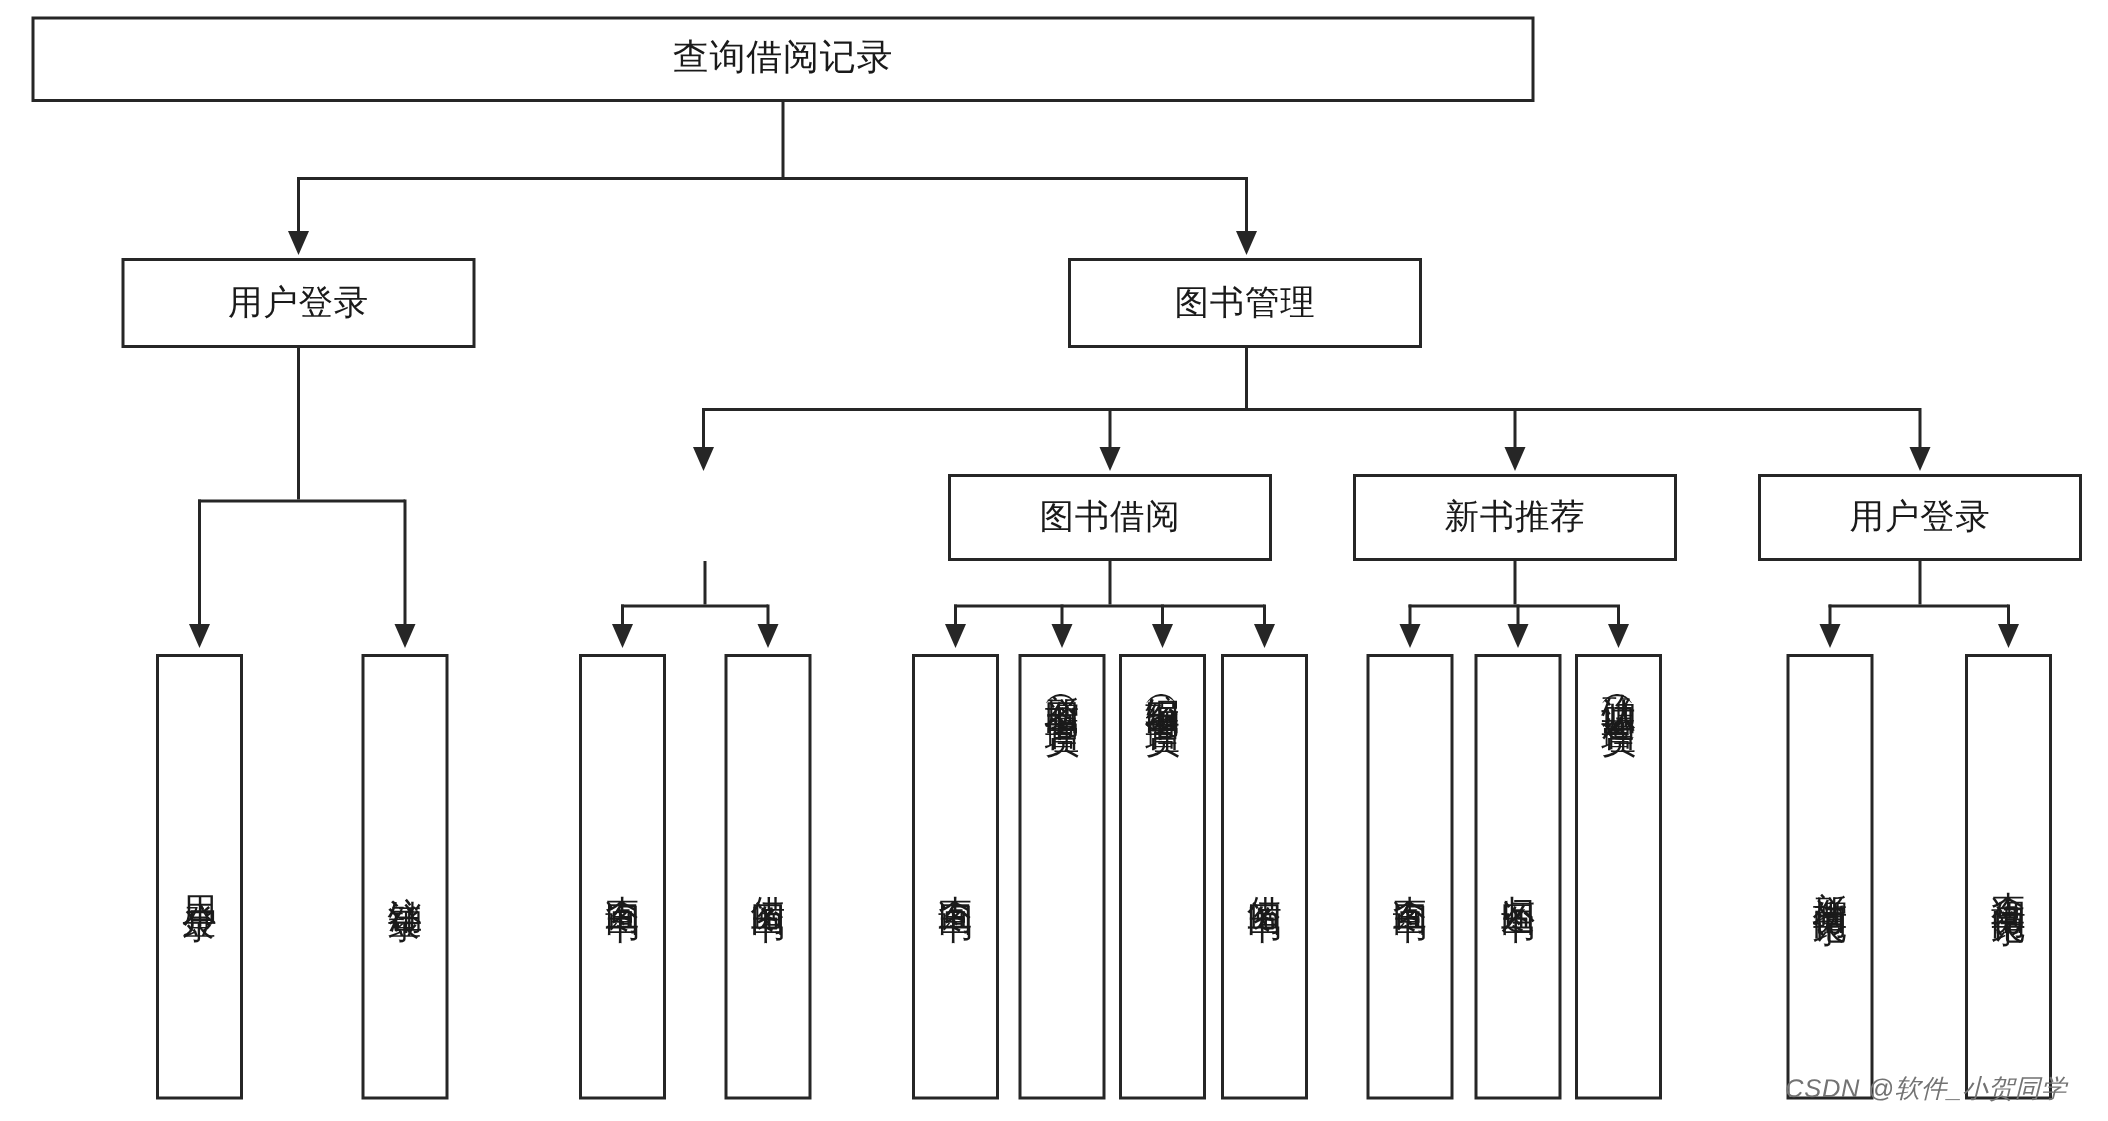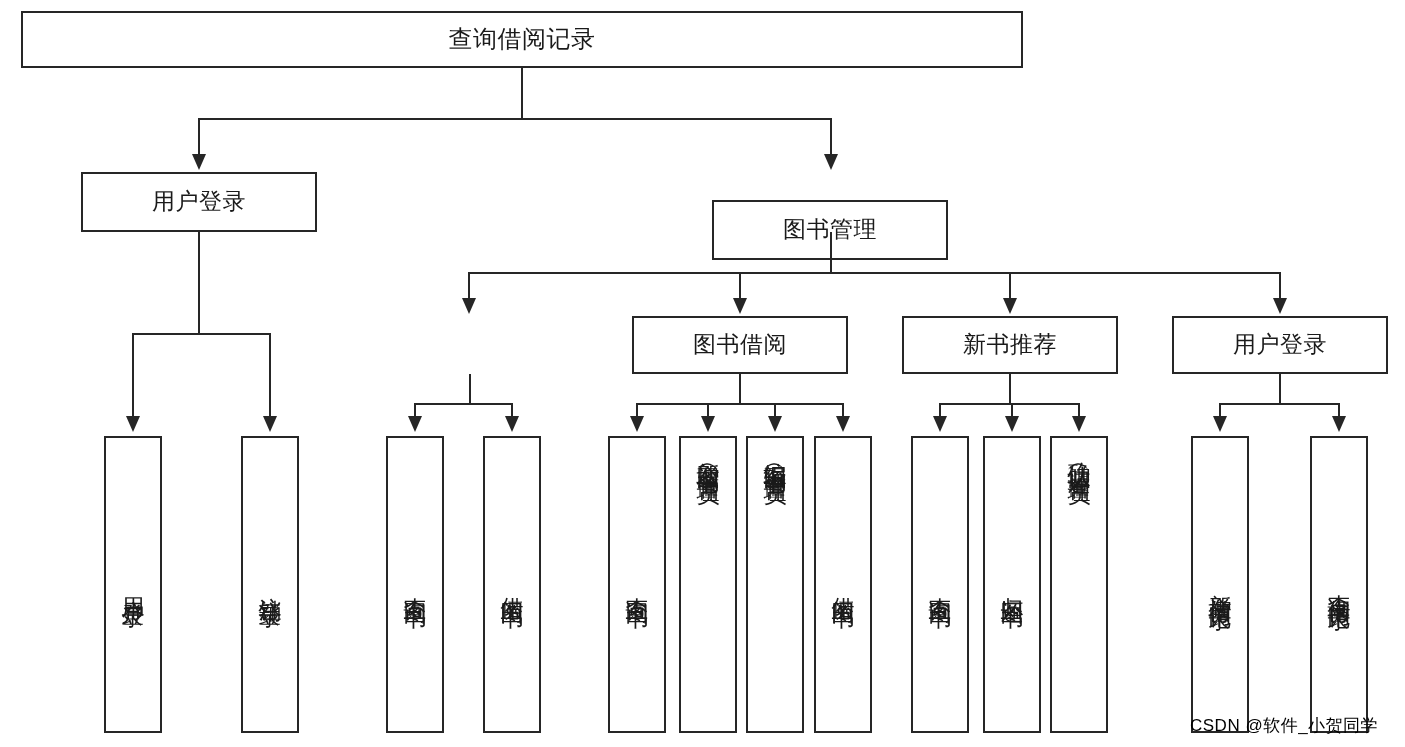--- a/index.html
+++ b/index.html
@@ -77,38 +77,39 @@
     height: 0;
     border-left: 7px solid transparent;
     border-right: 7px solid transparent;
     border-top: 16px solid #262626;
   }
 
   
   .watermark {
     position: absolute;
     font-size: 17px;
-    color: #000000;
+    color: #737373;
     white-space: nowrap;
     letter-spacing: 0.5px;
+    font-style: italic;
   }
 </style>
 </head>
 <body>
 
 <div id="canvas">
 
   <div class="node h root" style="left:21px; top:11px; width:1002px; height:57px;">
     <span class="label">查询借阅记录</span>
   </div>
 
   <div class="node h" style="left:81px; top:172px; width:236px; height:60px;">
     <span class="label">用户登录</span>
   </div>
-  <div class="node h" style="left:712px; top:172px; width:236px; height:60px;margin-top:28px;">
+  <div class="node h" style="left:712px; top:172px; width:236px; height:60px;">
     <span class="label">图书管理</span>
   </div>
 
   <div class="node h" style="left:632px; top:316px; width:216px; height:58px;">
     <span class="label">图书借阅</span>
   </div>
   <div class="node h" style="left:902px; top:316px; width:216px; height:58px;">
     <span class="label">新书推荐</span>
   </div>
   <div class="node h" style="left:1172px; top:316px; width:216px; height:58px;">

